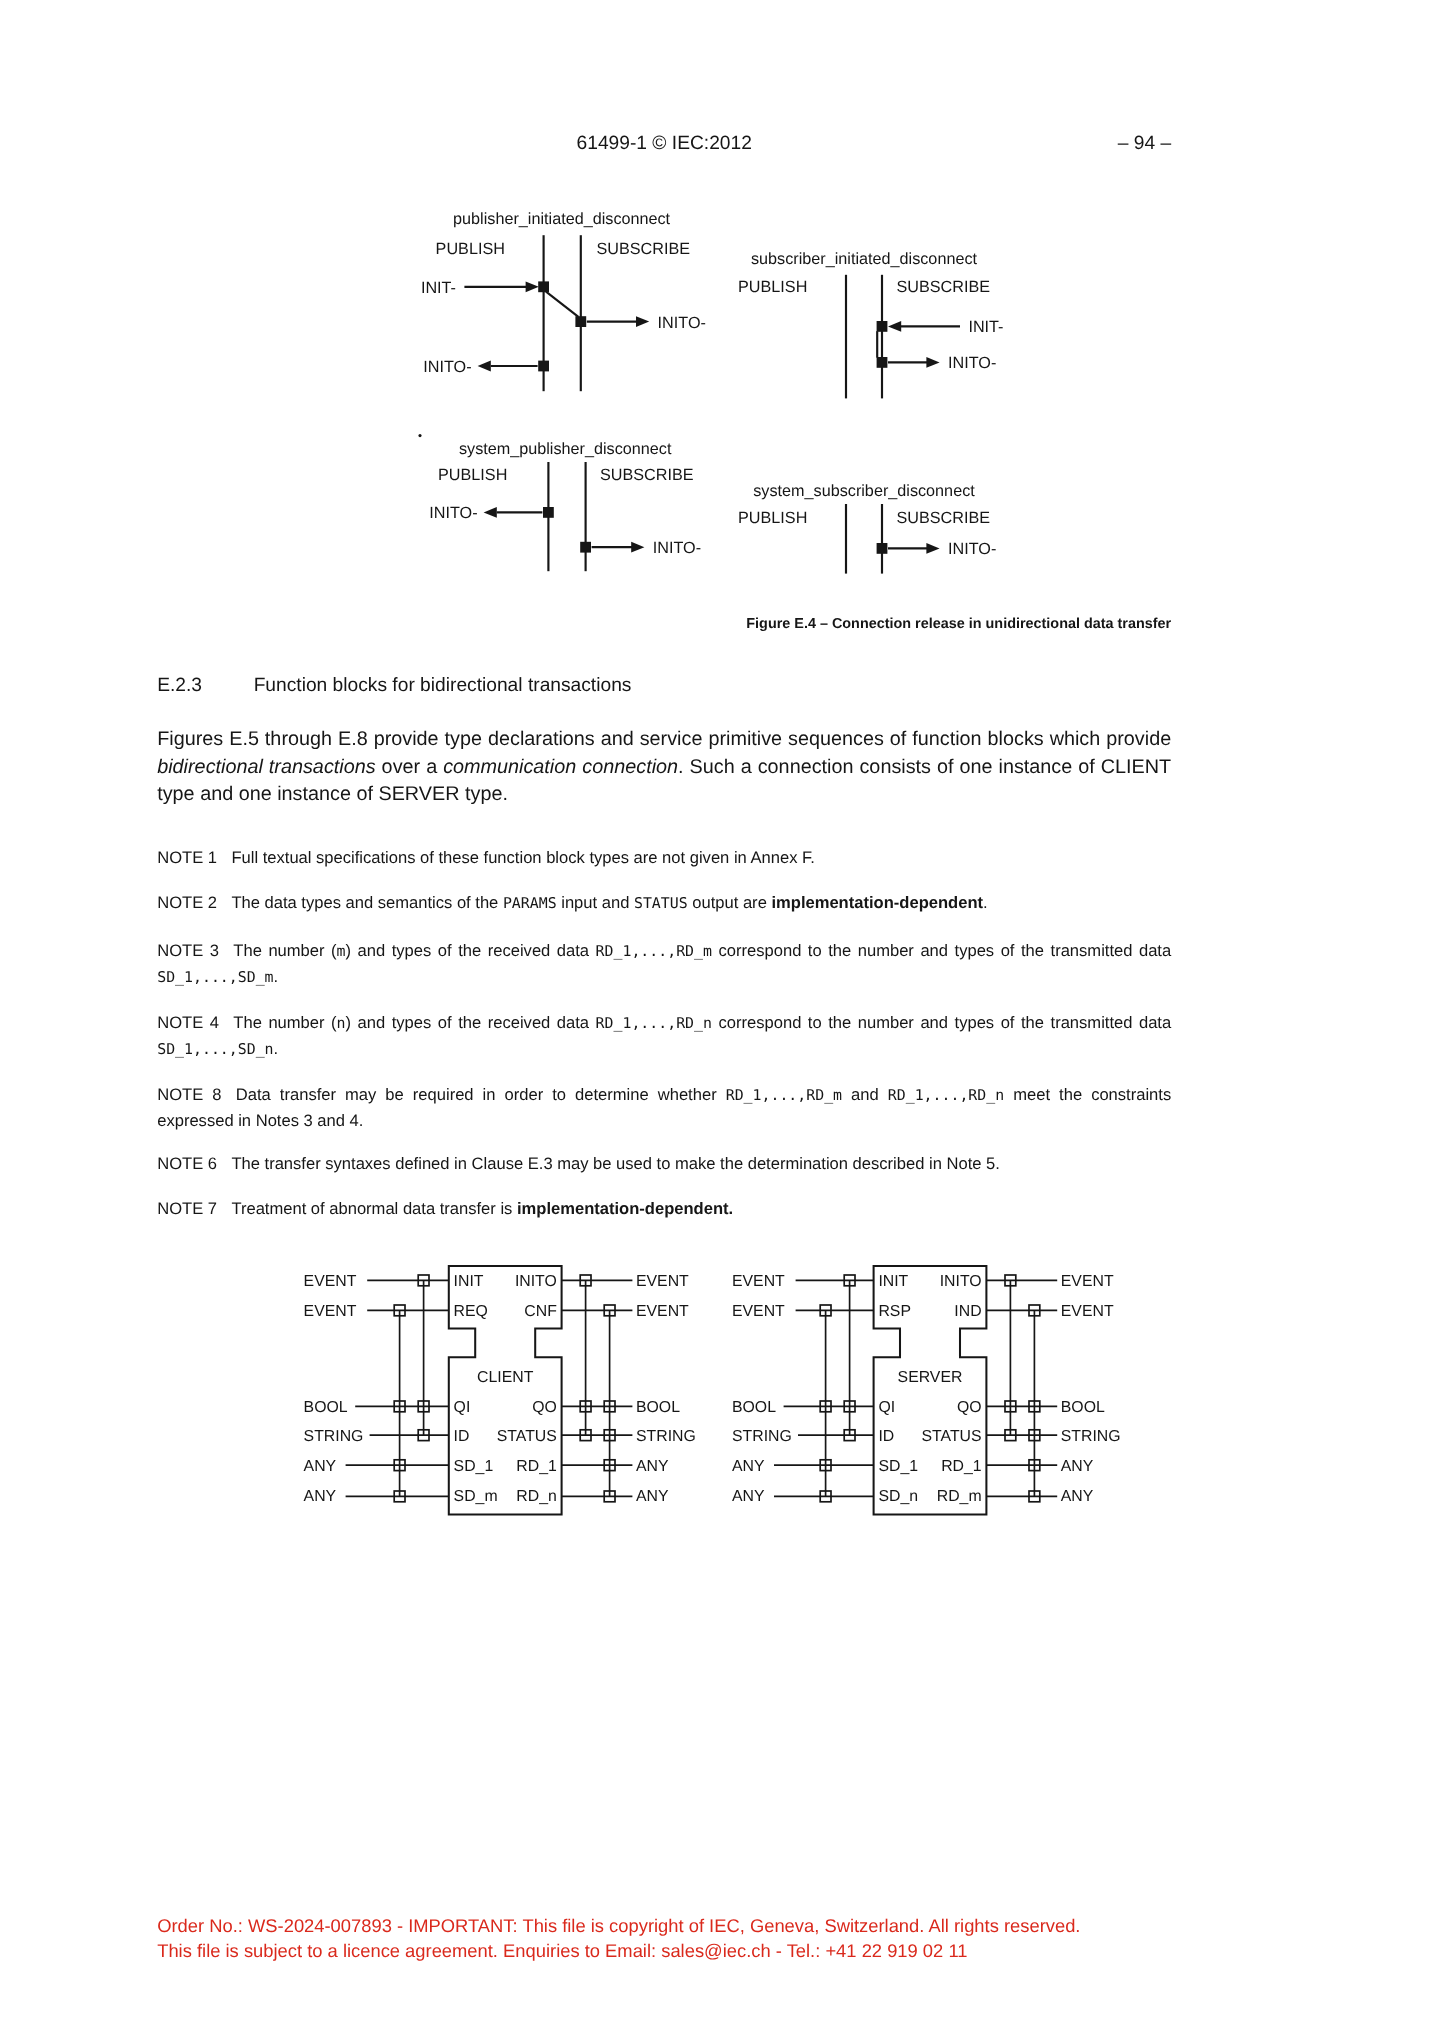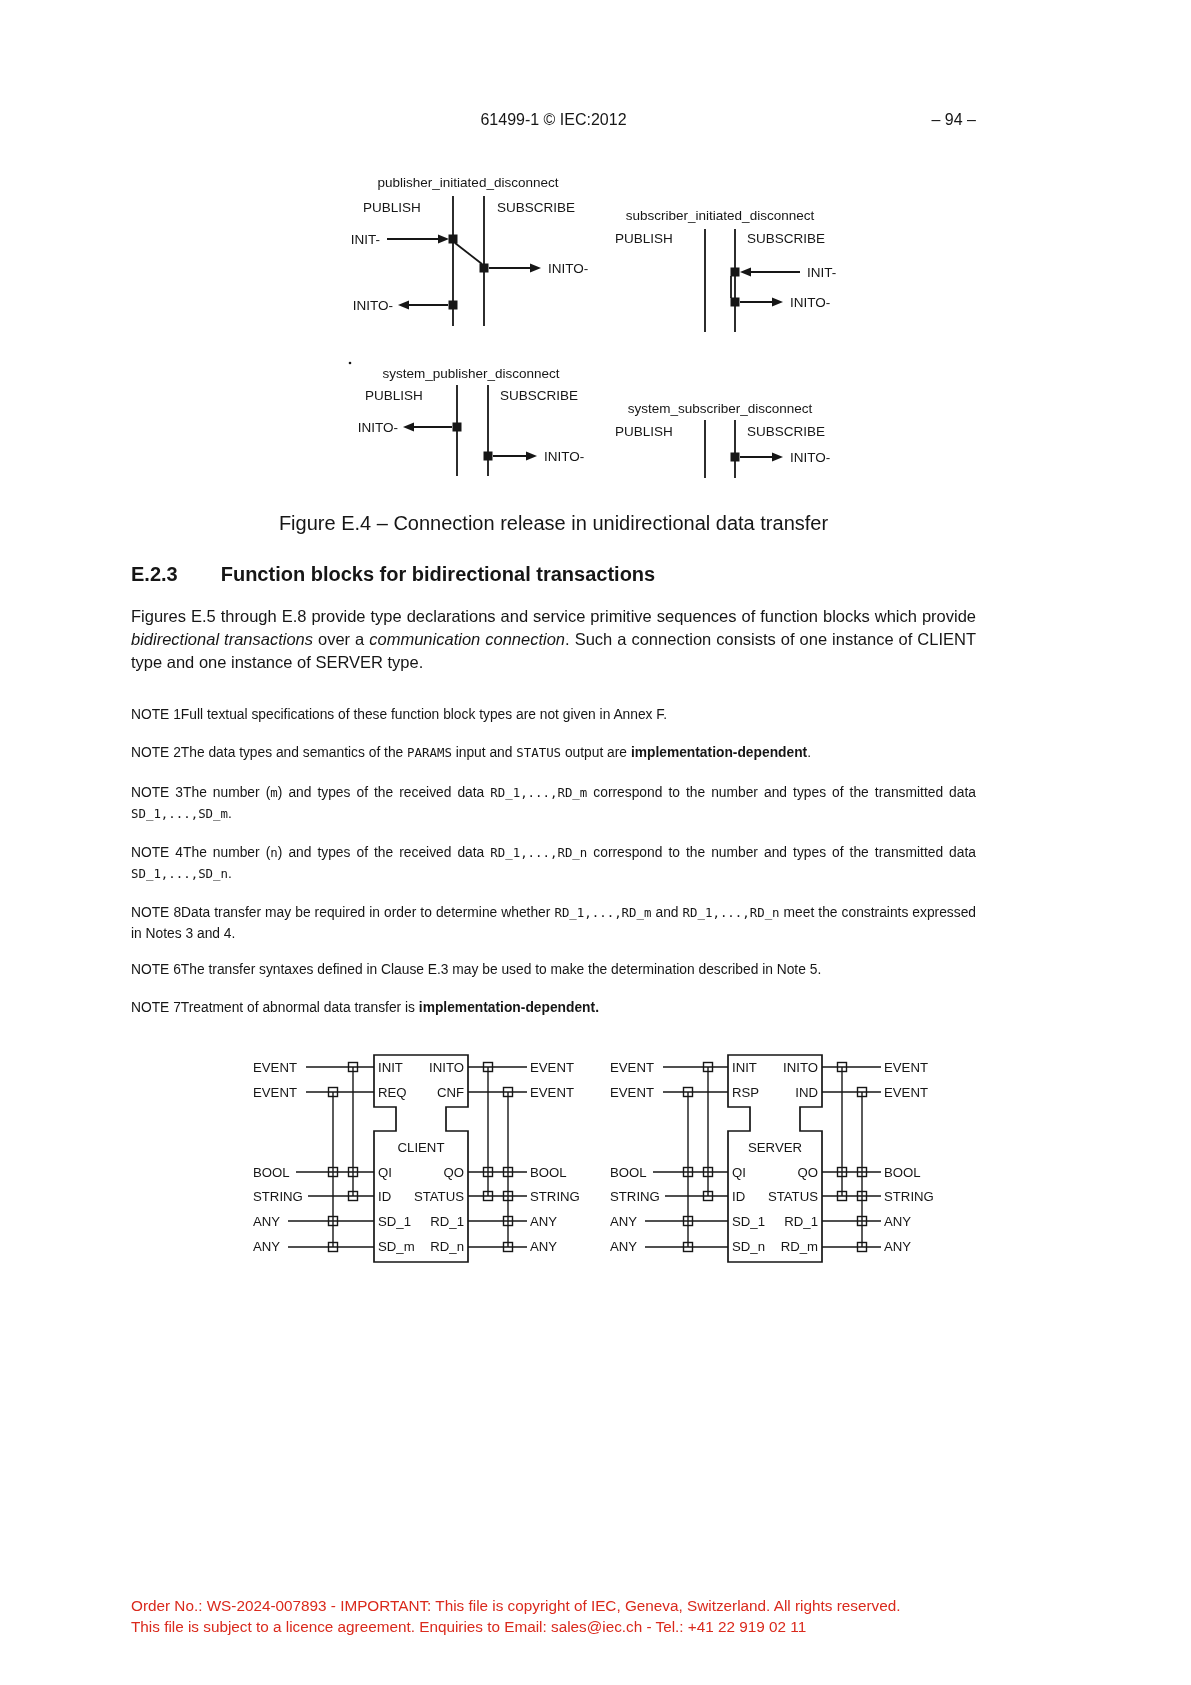--- a/index.html
+++ b/index.html
@@ -1,28 +1,28 @@
 <!DOCTYPE html>
 <html style="--footer-red: #da291c; --ink: #161616;"><head>
 <meta charset="utf-8">
 <style>
   *{margin:0;padding:0;box-sizing:border-box}
   html,body{background:#ffffff}
   .page{position:relative;width:1191px;height:1685px;background:#fff;
         font-family:"Liberation Sans",sans-serif;color:var(--ink,#161616);overflow:hidden}
   .abs{position:absolute}
   .hdr{font-size:16px}
-  .cap{width:845px;text-align:center;font-size:20px;font-weight:normal}
-  .heading{font-size:20px;font-weight:bold}
+  .cap{width:845px;text-align:right;font-size:12px;font-weight:bold}
+  .heading{font-size:16px;font-weight:normal}
   .heading .num{margin-right:43px}
   .bodytext{width:845px;font-size:16.5px;line-height:23px;text-align:justify}
   .it{font-style:italic}
   .b{font-weight:bold}
   .note{width:845px;font-size:13.8px;line-height:21px;text-align:justify}
-  .note .lbl{}
+  .note .lbl{margin-right:12px}
   .m{font-family:"DejaVu Sans Mono",monospace;font-size:12.4px}
   .footer{font-size:15.3px;line-height:21px;color:var(--footer-red,#da291c)}
   svg text{font-family:"Liberation Sans",sans-serif;fill:var(--ink,#161616)}
   .e4 text{font-size:13.5px}
   .e5 text{font-size:13.2px}
   .e4 line{stroke:var(--ink,#161616);stroke-width:1.8}
   .e4 polygon,.e4 rect,.e4 circle{fill:var(--ink,#161616)}
   .e5 line{stroke:var(--ink,#161616);stroke-width:1.4}
   .e5 rect{fill:none;stroke:var(--ink,#161616);stroke-width:1.4}
   .e5 path{fill:none;stroke:var(--ink,#161616);stroke-width:1.7}

